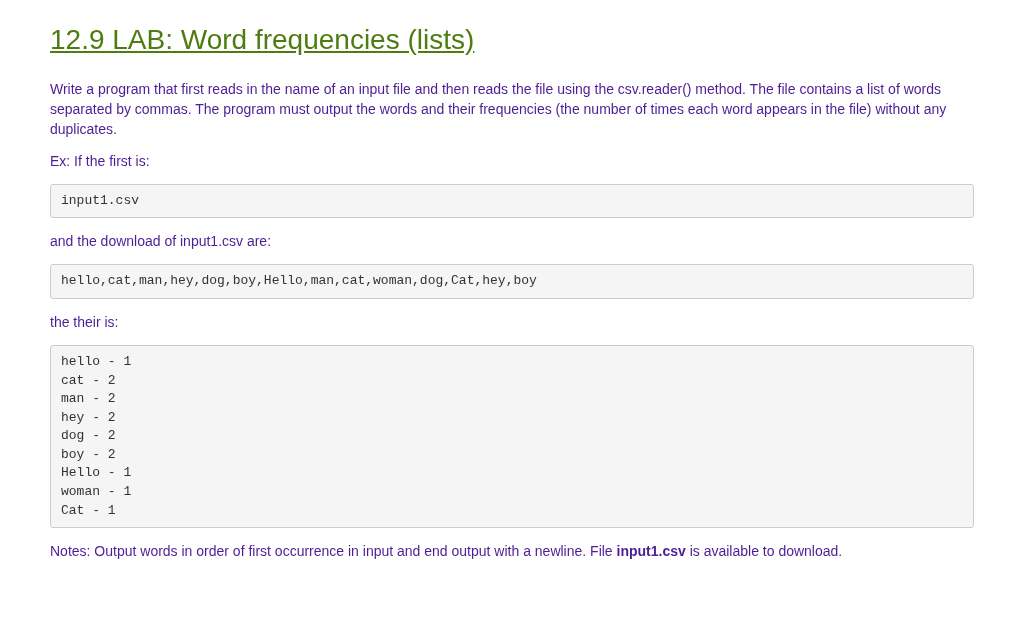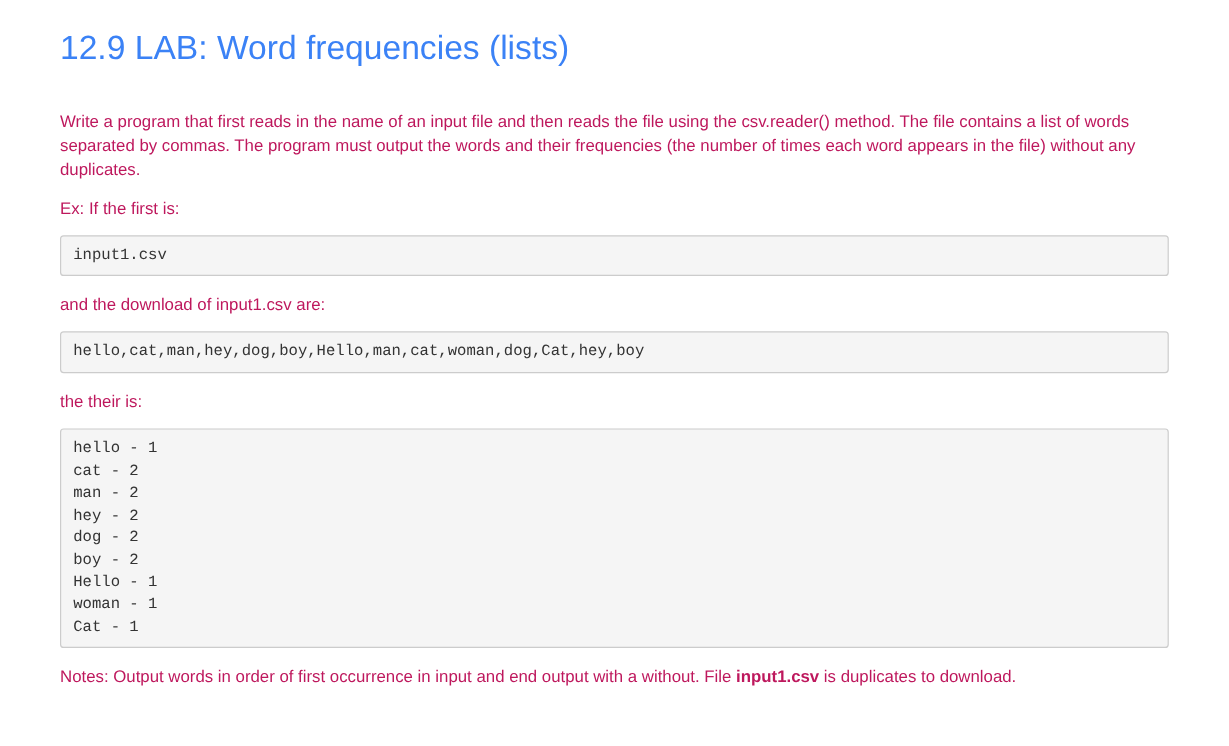--- a/index.html
+++ b/index.html
@@ -8,26 +8,27 @@
     color:#333;
     font-size:14px;
     line-height:1.428;
     padding:20px 50px 20px 50px;
     width:1024px;
     box-sizing:border-box;
   }
   h1{
     font-size:28px;
     font-weight:500;
-    margin:0 0 32px 0;
-    color:#3b82f6;
+    margin:0 0 20px 0;
+    color:#4d7c0f;
+    text-decoration:underline;
   }
   p{
     margin:0 0 12px 0;
-    color:#be185d;
+    color:#4c1d95;
   }
   pre.codebox{
     background:#f5f5f5;
     border:1px solid #ccc;
     border-radius:3px;
     padding:7px 10px;
     font-family:Menlo,Monaco,Consolas,"Courier New",monospace;
     font-size:13px;
     color:#333;
     margin:0 0 14px 0;
@@ -57,14 +58,14 @@
 cat - 2
 man - 2
 hey - 2
 dog - 2
 boy - 2
 Hello - 1
 woman - 1
 Cat - 1</pre>
 
 <p>
-  <span>Notes: Output words in order of first occurrence in input and end output with a without. File </span><span class="bold">input1.csv</span><span> is duplicates to download.</span>
+  <span>Notes: Output words in order of first occurrence in input and end output with a newline. File </span><span class="bold">input1.csv</span><span> is available to download.</span>
 </p>
 
 </body></html>

